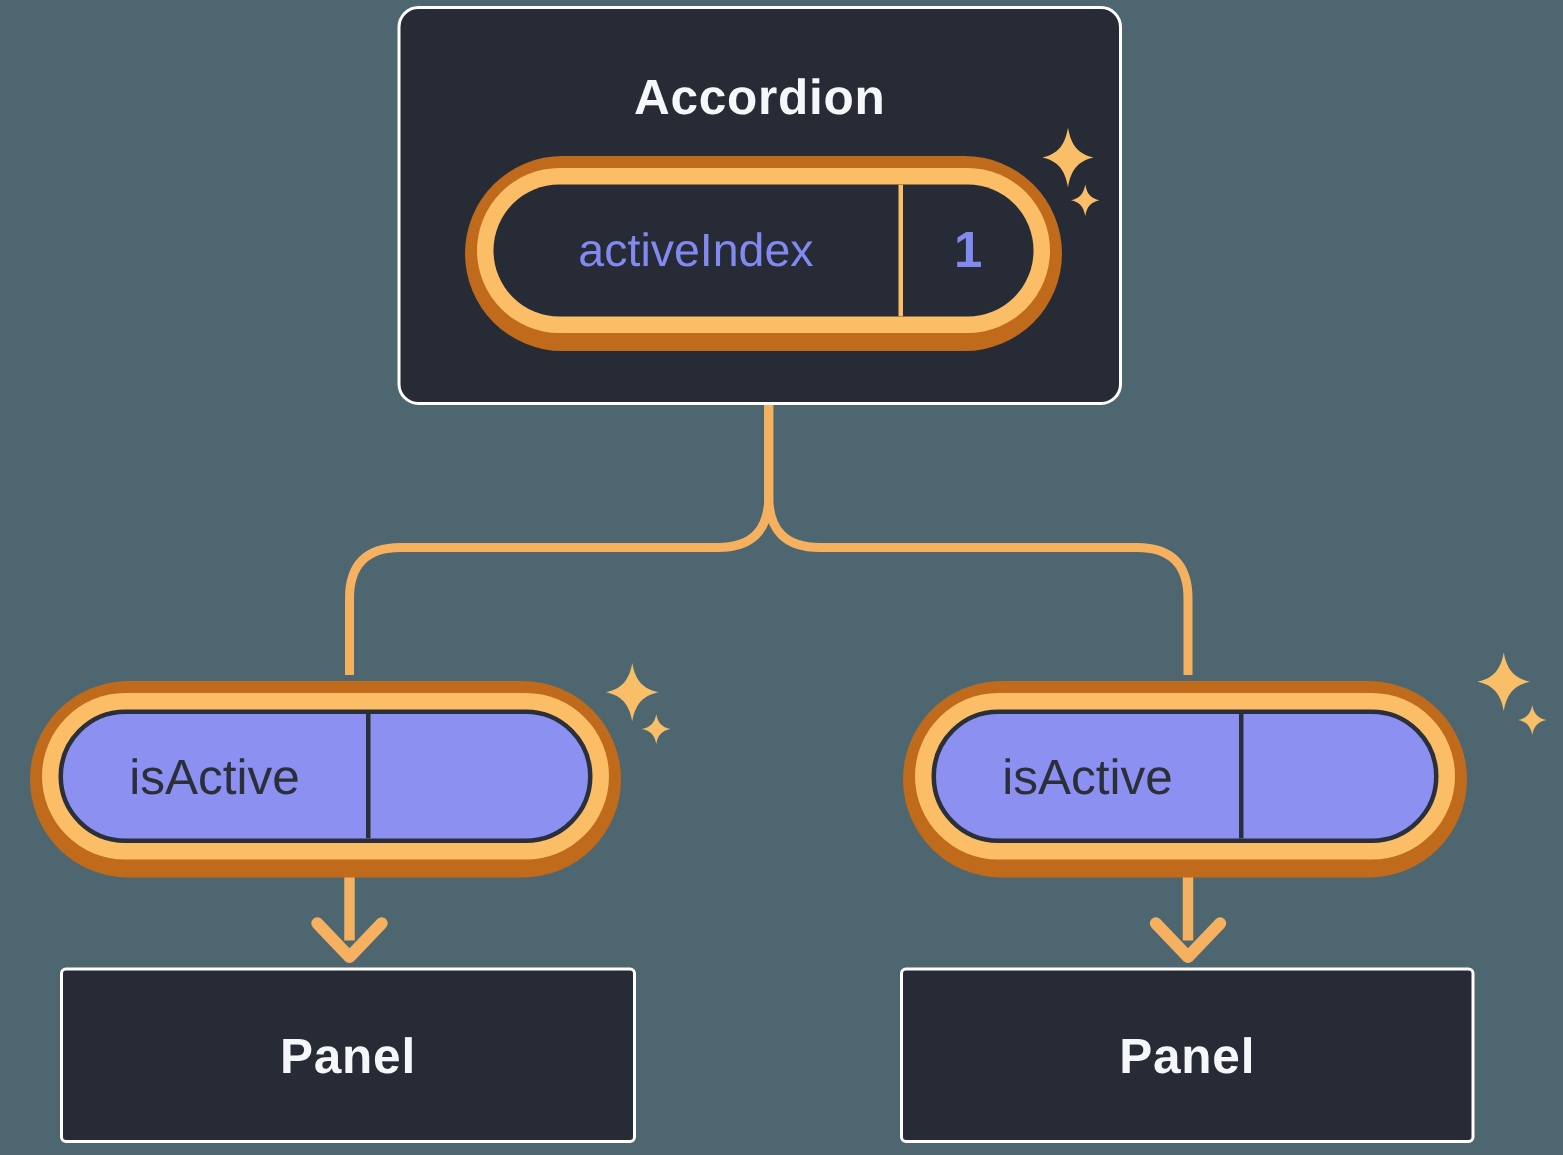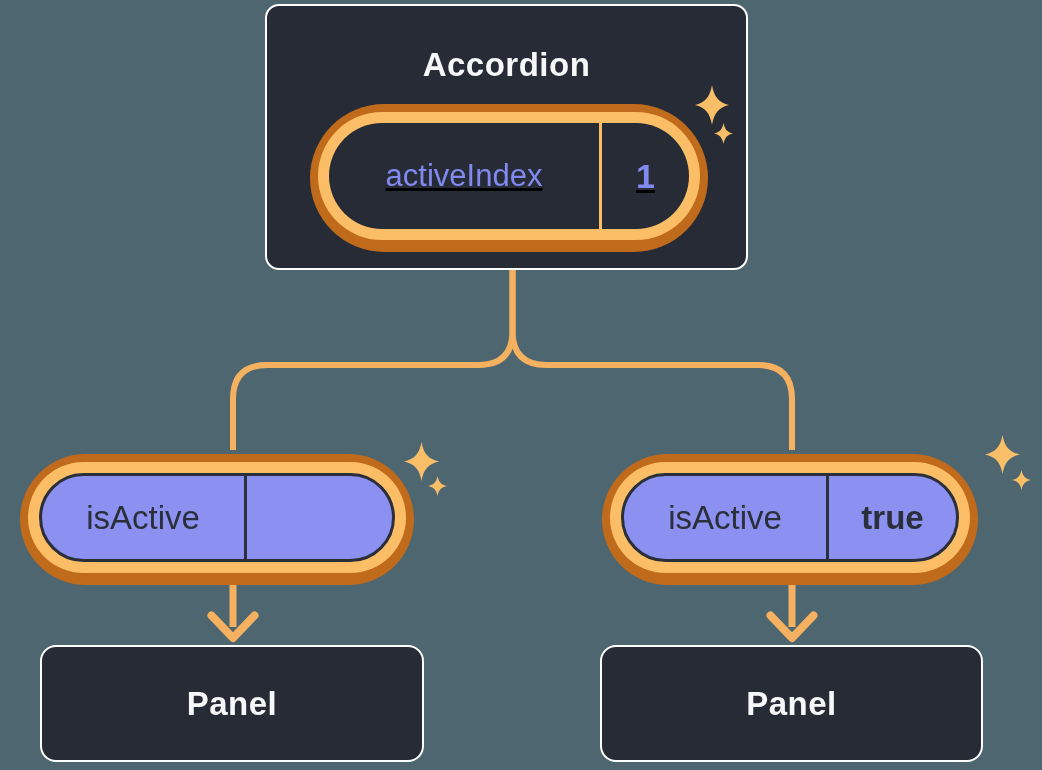--- a/index.html
+++ b/index.html
@@ -15,29 +15,29 @@
 
   .conn-svg{position:absolute;left:0;top:0;width:1042px;height:770px;z-index:1;}
   .conn-svg path{fill:none;}
   .conn-line{stroke:var(--connector);stroke-width:6;}
   .arrow-stem{stroke:var(--connector);stroke-width:7;}
   .arrow-head{stroke:var(--connector);stroke-width:8;stroke-linecap:round;stroke-linejoin:round;}
 
   .comp-box{position:absolute;z-index:2;background:var(--box_fill);
     border:2.5px solid var(--box_border);border-radius:14px;}
   .box-accordion{left:265px;top:4px;width:483px;height:266px;}
-  .box-panel{border-radius:16px;height:117px;top:645px;display:flex;align-items:center;justify-content:center;}
+  .box-panel{border-radius:4px;height:117px;top:645px;display:flex;align-items:center;justify-content:center;}
   .box-panel-left{left:40px;width:384px;}
   .box-panel-right{left:600px;width:383px;}
   .comp-title{color:var(--text_light);font-size:33px;font-weight:600;text-align:center;letter-spacing:.5px;}
   .box-accordion .comp-title{margin-top:40px;}
 
   .pill{position:absolute;z-index:2;background:var(--ring_dark);border-radius:999px;
     padding:8px 8px 12px 8px;}
-  .pill-state{left:310px;top:104px;width:398px;height:148px;text-decoration:underline;}
+  .pill-state{left:310px;top:104px;width:398px;height:130px;}
   .pill-prop-left{left:20px;top:454px;width:394px;height:131px;}
   .pill-prop-right{left:602px;top:454px;width:376px;height:131px;}
   .pill-ring{background:var(--ring_light);border-radius:999px;padding:11px;width:100%;height:100%;}
   .pill-core{border-radius:999px;width:100%;height:100%;display:flex;align-items:stretch;overflow:hidden;}
   .core-dark{background:var(--box_fill);}
   .core-purple{background:var(--purple_fill);border:3px solid var(--text_dark);}
   .seg{display:flex;align-items:center;justify-content:center;}
   .seg-name{flex:0 0 auto;}
   .pill-state .seg-name{width:270px;}
   .core-purple .seg-name{width:202px;}
@@ -103,23 +103,20 @@
     </div>
   </div>
 
   <div class="pill pill-prop-right">
     <div class="pill-ring">
       <div class="pill-core core-purple">
         <div class="seg seg-name">
           <span class="t-prop-name">isActive</span>
         </div>
         <div class="divider divider-dark"></div>
-        <div class="seg seg-value">
-          <span class="t-prop-value">true</span>
-        </div>
       </div>
     </div>
   </div>
 
   <div class="comp-box box-panel box-panel-left">
     <div class="comp-title">Panel</div>
   </div>
   <div class="comp-box box-panel box-panel-right">
     <div class="comp-title">Panel</div>
   </div>

